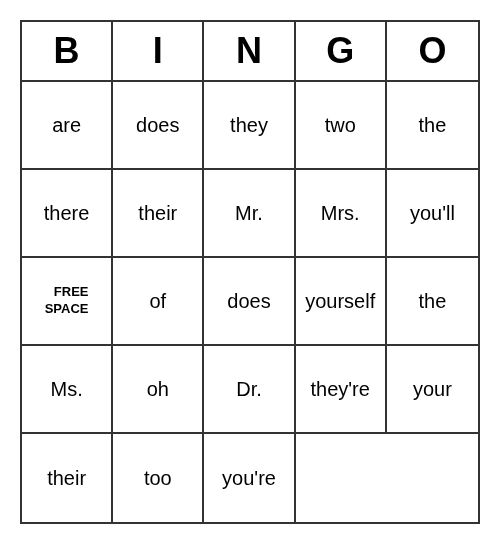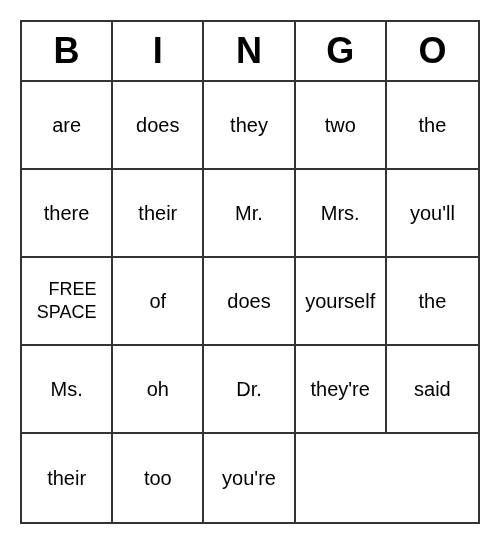--- a/index.html
+++ b/index.html
@@ -61,22 +61,22 @@
 
     .bingo-cell:nth-child(5n) {
       border-right: none;
     }
 
     .bingo-cell:nth-child(n+21) {
       border-bottom: none;
     }
 
     .free-space {
-      font-size: 18px;
-      font-weight: normal;
+      font-size: 13px;
+      font-weight: bold;
       line-height: 1.3;
     }
   </style>
 </head>
 <body>
 
 <div class="bingo-card">
   <div class="bingo-header">
   <div class="bingo-header-cell">B</div>
       <div class="bingo-header-cell">I</div>
@@ -97,18 +97,18 @@
       <div class="bingo-cell">you'll</div>
       <div class="bingo-cell free-space">FREE<br>SPACE</div>
       <div class="bingo-cell">of</div>
       <div class="bingo-cell">does</div>
       <div class="bingo-cell">yourself</div>
       <div class="bingo-cell">the</div>
       <div class="bingo-cell">Ms.</div>
       <div class="bingo-cell">oh</div>
       <div class="bingo-cell">Dr.</div>
       <div class="bingo-cell">they're</div>
-      <div class="bingo-cell">said</div>
+      <div class="bingo-cell">your</div>
       <div class="bingo-cell">their</div>
       <div class="bingo-cell">too</div>
       <div class="bingo-cell">you're</div>
     </div>
 </div>
 
 </body></html>

